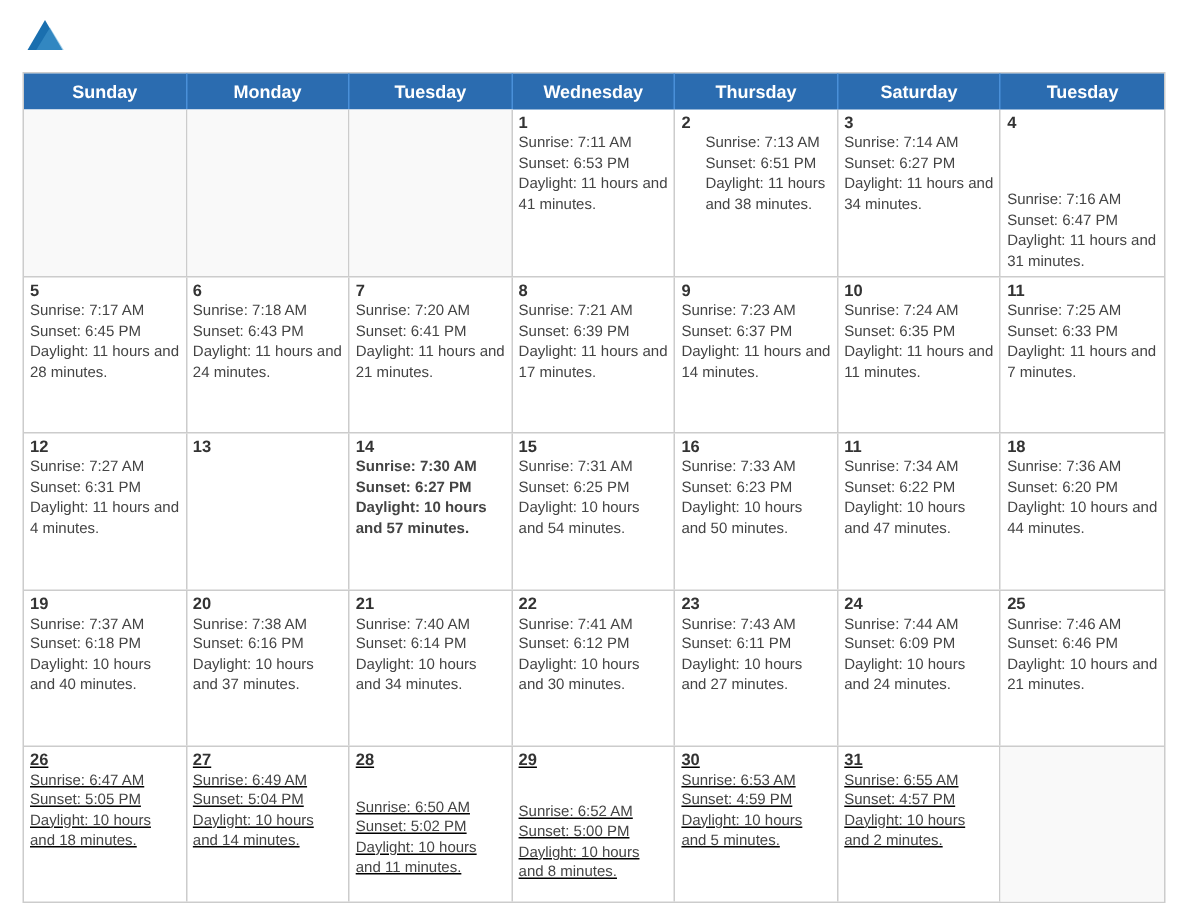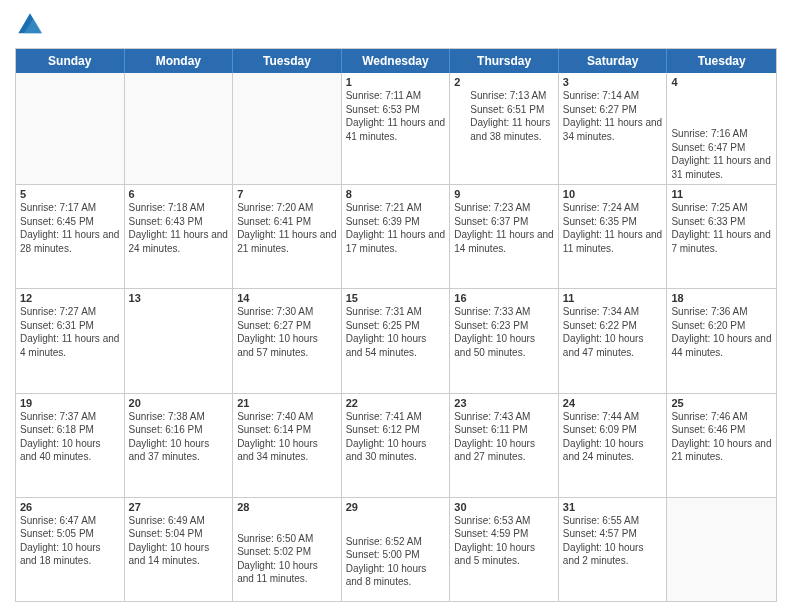--- a/index.html
+++ b/index.html
@@ -76,21 +76,21 @@
       display: flex;
       flex-direction: column;
       flex: 1;
     }
     .cal-row {
       display: grid;
       grid-template-columns: repeat(7, 1fr);
       flex: 1;
       border-bottom: 1px solid #ccc;
     }
-    .cal-row:last-child { border-bottom: none; }
+    .cal-row:last-child { border-bottom: none; text-decoration: underline; }
     .cal-cell {
       border-right: 1px solid #ccc;
       padding: 3px 4px;
       font-size: 8.5px;
       color: #333;
       vertical-align: top;
       min-height: 0;
     }
     .cal-cell:last-child { border-right: none; }
     .cal-cell.empty { background: #f9f9f9; }
@@ -216,21 +216,21 @@
             <div class="day-num">12</div>
             <div class="cell-info" style="white-space: pre-line;">Sunrise: 7:27 AM
 Sunset: 6:31 PM
 Daylight: 11 hours and 4 minutes.</div>
           </div>
           <div class="cal-cell">
             <div class="day-num">13</div>
           </div>
           <div class="cal-cell">
             <div class="day-num">14</div>
-            <div class="cell-info" style="white-space: pre-line;">Sunrise: 7:30 AM
+            <div class="cell-info" style="white-space: pre-line; font-weight: bold;">Sunrise: 7:30 AM
 Sunset: 6:27 PM
 Daylight: 10 hours and 57 minutes.</div>
           </div>
           <div class="cal-cell">
             <div class="day-num">15</div>
             <div class="cell-info" style="white-space: pre-line;">Sunrise: 7:31 AM
 Sunset: 6:25 PM
 Daylight: 10 hours and 54 minutes.</div>
           </div>
           <div class="cal-cell">

